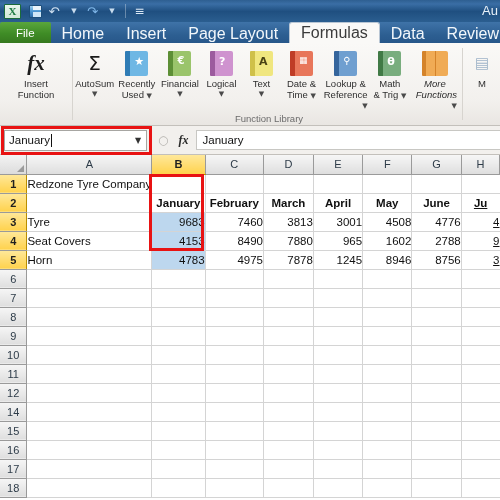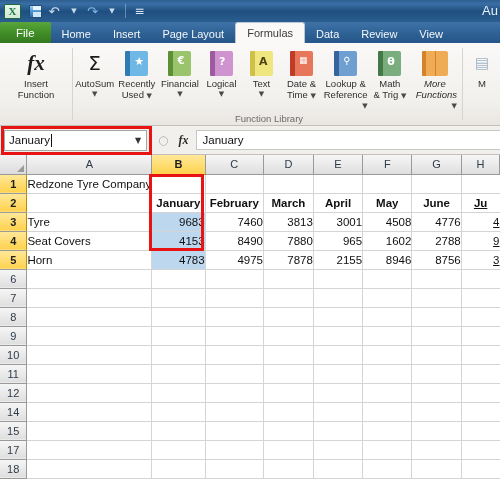--- a/index.html
+++ b/index.html
@@ -41,21 +41,21 @@
     font-size:13px; white-space:nowrap;
   }
 
   
   .tabstrip{
     position:absolute;left:0;top:22px;width:500px;height:21px;
     background:linear-gradient(180deg,#3f73a8 0%,#2d5f92 60%,#27578a 100%);
     display:flex;align-items:flex-end;
   }
   .tab{
-    height:19px;padding:0 11px;font-size:11px;color:#f2f7fb;
+    height:19px;padding:0 11px;font-size:16px;color:#f2f7fb;
     display:flex;align-items:center;white-space:nowrap;
   }
   .tab.file{
     background:linear-gradient(180deg,#5aa63c 0%,#3f8c26 55%,#36791f 100%);
     color:#fff;height:21px;padding:0 16px;font-size:11.5px;
     border-top-left-radius:2px;border-top-right-radius:2px;
   }
   .tab.active{
     background:#faf9f7;color:#3b3b3b;height:21px;
     border-top-left-radius:3px;border-top-right-radius:3px;
@@ -448,21 +448,21 @@
         <td class="cell num">2788</td>
         <td class="cell num bnone">9</td>
       </tr>
 
       <tr>
         <td class="rowh sel">5</td>
         <td class="cell txt">Horn</td>
         <td class="cell num bsel">4783</td>
         <td class="cell num">4975</td>
         <td class="cell num">7878</td>
-        <td class="cell num">2155</td>
+        <td class="cell num">1245</td>
         <td class="cell num">8946</td>
         <td class="cell num">8756</td>
         <td class="cell num bnone">3</td>
       </tr>
 
       <tr>
             <td class="rowh">6</td>
             <td class="cell"></td>
             <td class="cell"></td>
             <td class="cell"></td>
@@ -554,20 +554,31 @@
             <td class="cell"></td>
             <td class="cell"></td>
             <td class="cell"></td>
             <td class="cell"></td>
             <td class="cell"></td>
             <td class="cell"></td>
             <td class="cell"></td>
             <td class="cell bnone"></td>
           </tr>
       <tr>
+            <td class="rowh">16</td>
+            <td class="cell"></td>
+            <td class="cell"></td>
+            <td class="cell"></td>
+            <td class="cell"></td>
+            <td class="cell"></td>
+            <td class="cell"></td>
+            <td class="cell"></td>
+            <td class="cell bnone"></td>
+          </tr>
+      <tr>
             <td class="rowh">17</td>
             <td class="cell"></td>
             <td class="cell"></td>
             <td class="cell"></td>
             <td class="cell"></td>
             <td class="cell"></td>
             <td class="cell"></td>
             <td class="cell"></td>
             <td class="cell bnone"></td>
           </tr>

